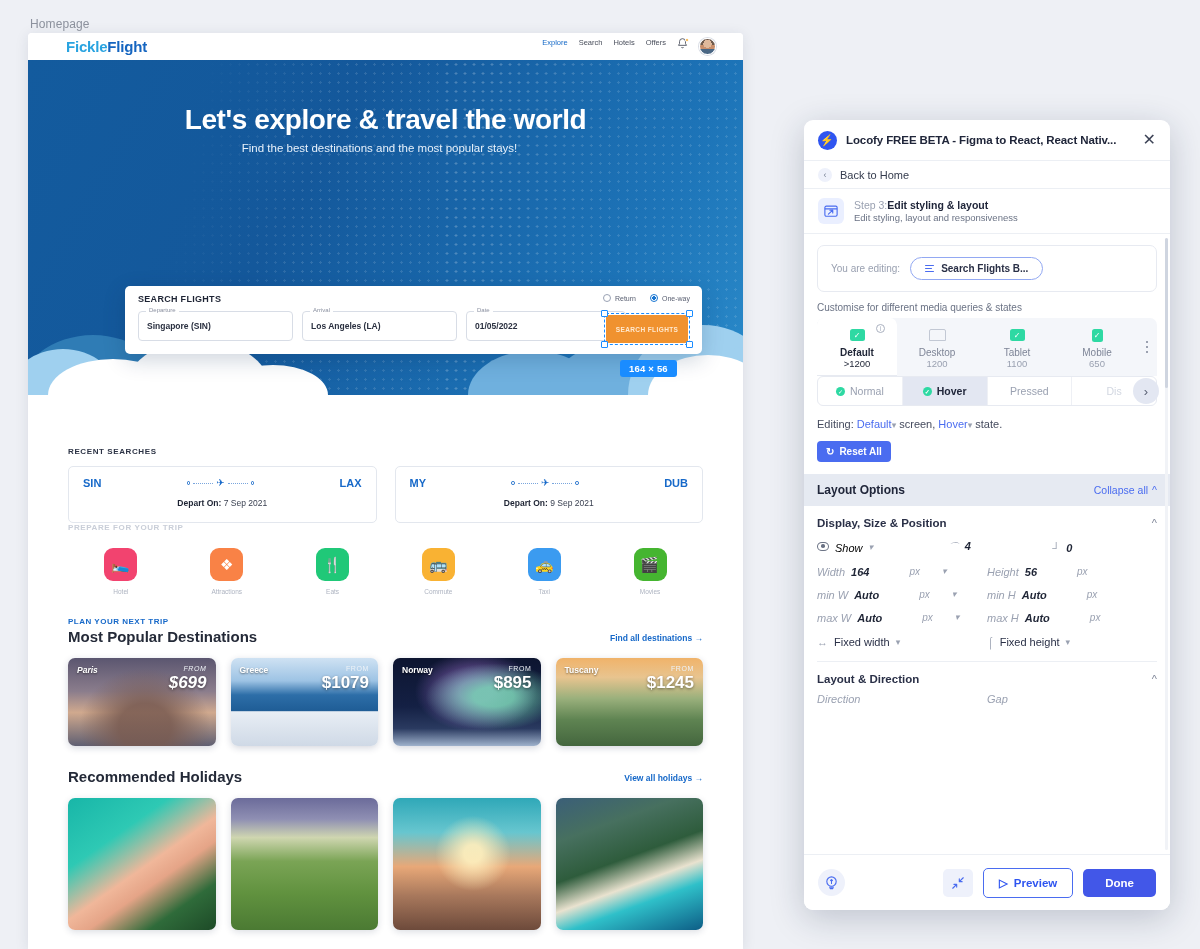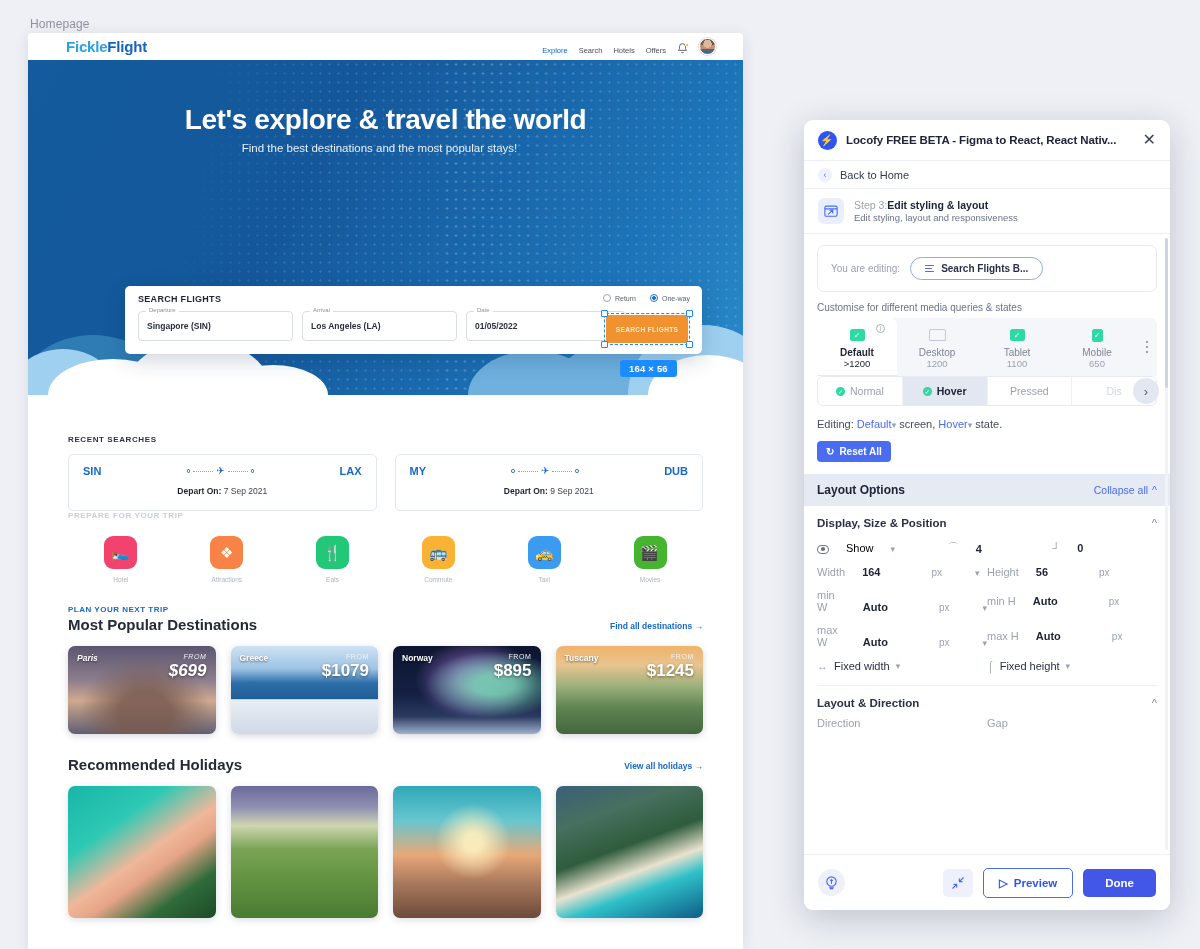--- a/index.html
+++ b/index.html
@@ -28,21 +28,21 @@
   }
 
   
   .nav {
     height: 27px; background:#fff; display:flex; align-items:center;
     padding: 0 27px 0 38px; position: relative; z-index: 4;
   }
   .logo { font-size: 15px; font-weight: 700; letter-spacing: -.2px; }
   .logo .a { color: #29a3e0; }
   .logo .b { color: #1565c0; }
-  .nav-right { margin-left:auto; display:flex; align-items:flex-end; gap:11px; }
+  .nav-right { margin-left:auto; display:flex; align-items:flex-start; gap:11px; }
   .nav-link { font-size: 7.5px; color:#4a4f5c; }
   .nav-link.active { color:#1569c7; }
   .bell { position:relative; width:11px; height:12px; }
   .bell svg { width:11px; height:12px; display:block; }
   .bell .dot {
     position:absolute; right:-1px; top:0px; width:4px; height:4px;
     border-radius:50%; background:#f5a623; border:1px solid #fff;
   }
   .avatar {
     width:17px; height:17px; border-radius:50%;
@@ -126,21 +126,21 @@
   .hdl.tl{left:-5px; top:-5px;} .hdl.tr{right:-5px; top:-5px;}
   .hdl.bl{left:-5px; bottom:-5px;} .hdl.br{right:-5px; bottom:-5px;}
   .size-badge {
     position:absolute; left:592px; top:300px; z-index:7;
     background:#1a8cff; color:#fff; font-size:9.5px; font-weight:600;
     padding:3px 9px; border-radius:3px; letter-spacing:.2px;
   }
 
   
   .body-pad { padding: 22px 40px 0 40px; }
-  .sec-cap { font-size:8px; font-weight:700; color:#2c3345; letter-spacing:.6px; }
+  .sec-cap { font-size:8px; font-weight:700; color:#2c3345; letter-spacing:.6px;margin-top:12px; }
   .sec-cap.mute { color:#c9ced8; }
 
   .recent { display:flex; gap:18px; margin-top:10px; }
   .rcard {
     flex:1; border:1px solid #e3e7ee; border-radius:5px; height:57px;
     padding:10px 14px; position:relative;
   }
   .rrow { display:flex; align-items:center; }
   .rcode { font-size:11px; font-weight:700; color:#1769c9; }
   .rpath { flex:1; display:flex; align-items:center; justify-content:center; gap:3px; }
@@ -260,21 +260,21 @@
   .lo-bar { margin-top:12px; background:#e6eaf2; padding:9px 13px; display:flex; align-items:center; }
   .lo-title { font-size:12px; font-weight:700; color:#20263a; }
   .lo-collapse { margin-left:auto; font-size:10.5px; color:#4a6cf0; display:flex; align-items:center; gap:4px; }
 
   .group { padding:11px 13px 0 13px; }
   .group-head { display:flex; align-items:center; }
   .group-title { font-size:11.5px; color:#2a3047; font-weight:600; }
   .caret { margin-left:auto; color:#7e8597; font-size:11px; }
 
   .row { display:flex; align-items:center; margin-top:11px; font-size:11px; }
-  .col { flex:1; display:flex; align-items:flex-end; gap:17px; }
+  .col { flex:1; display:flex; align-items:flex-start; gap:6px;font-style:italic; }
   .mut { color:#9aa1b1; }
   .val { color:#1e2435; font-weight:700; }
   .unit { color:#9aa1b1; font-size:10px;padding-left:34px; }
   .dd { color:#9aa1b1; font-size:9px; }
   .eye { width:12px; height:9px; border:1.2px solid #6b7385; border-radius:50% / 60%; display:inline-flex; align-items:center; justify-content:center; }
   .eye i { width:3.5px; height:3.5px; border-radius:50%; background:#6b7385; display:block; }
   .hr { height:1px; background:#eceff4; margin:13px 13px 0 13px; }
 
   .fixed-row { display:flex; margin-top:12px; font-size:11px; color:#2a3047; }
   .fixed-row .c { flex:1; display:flex; align-items:center; gap:6px; }

